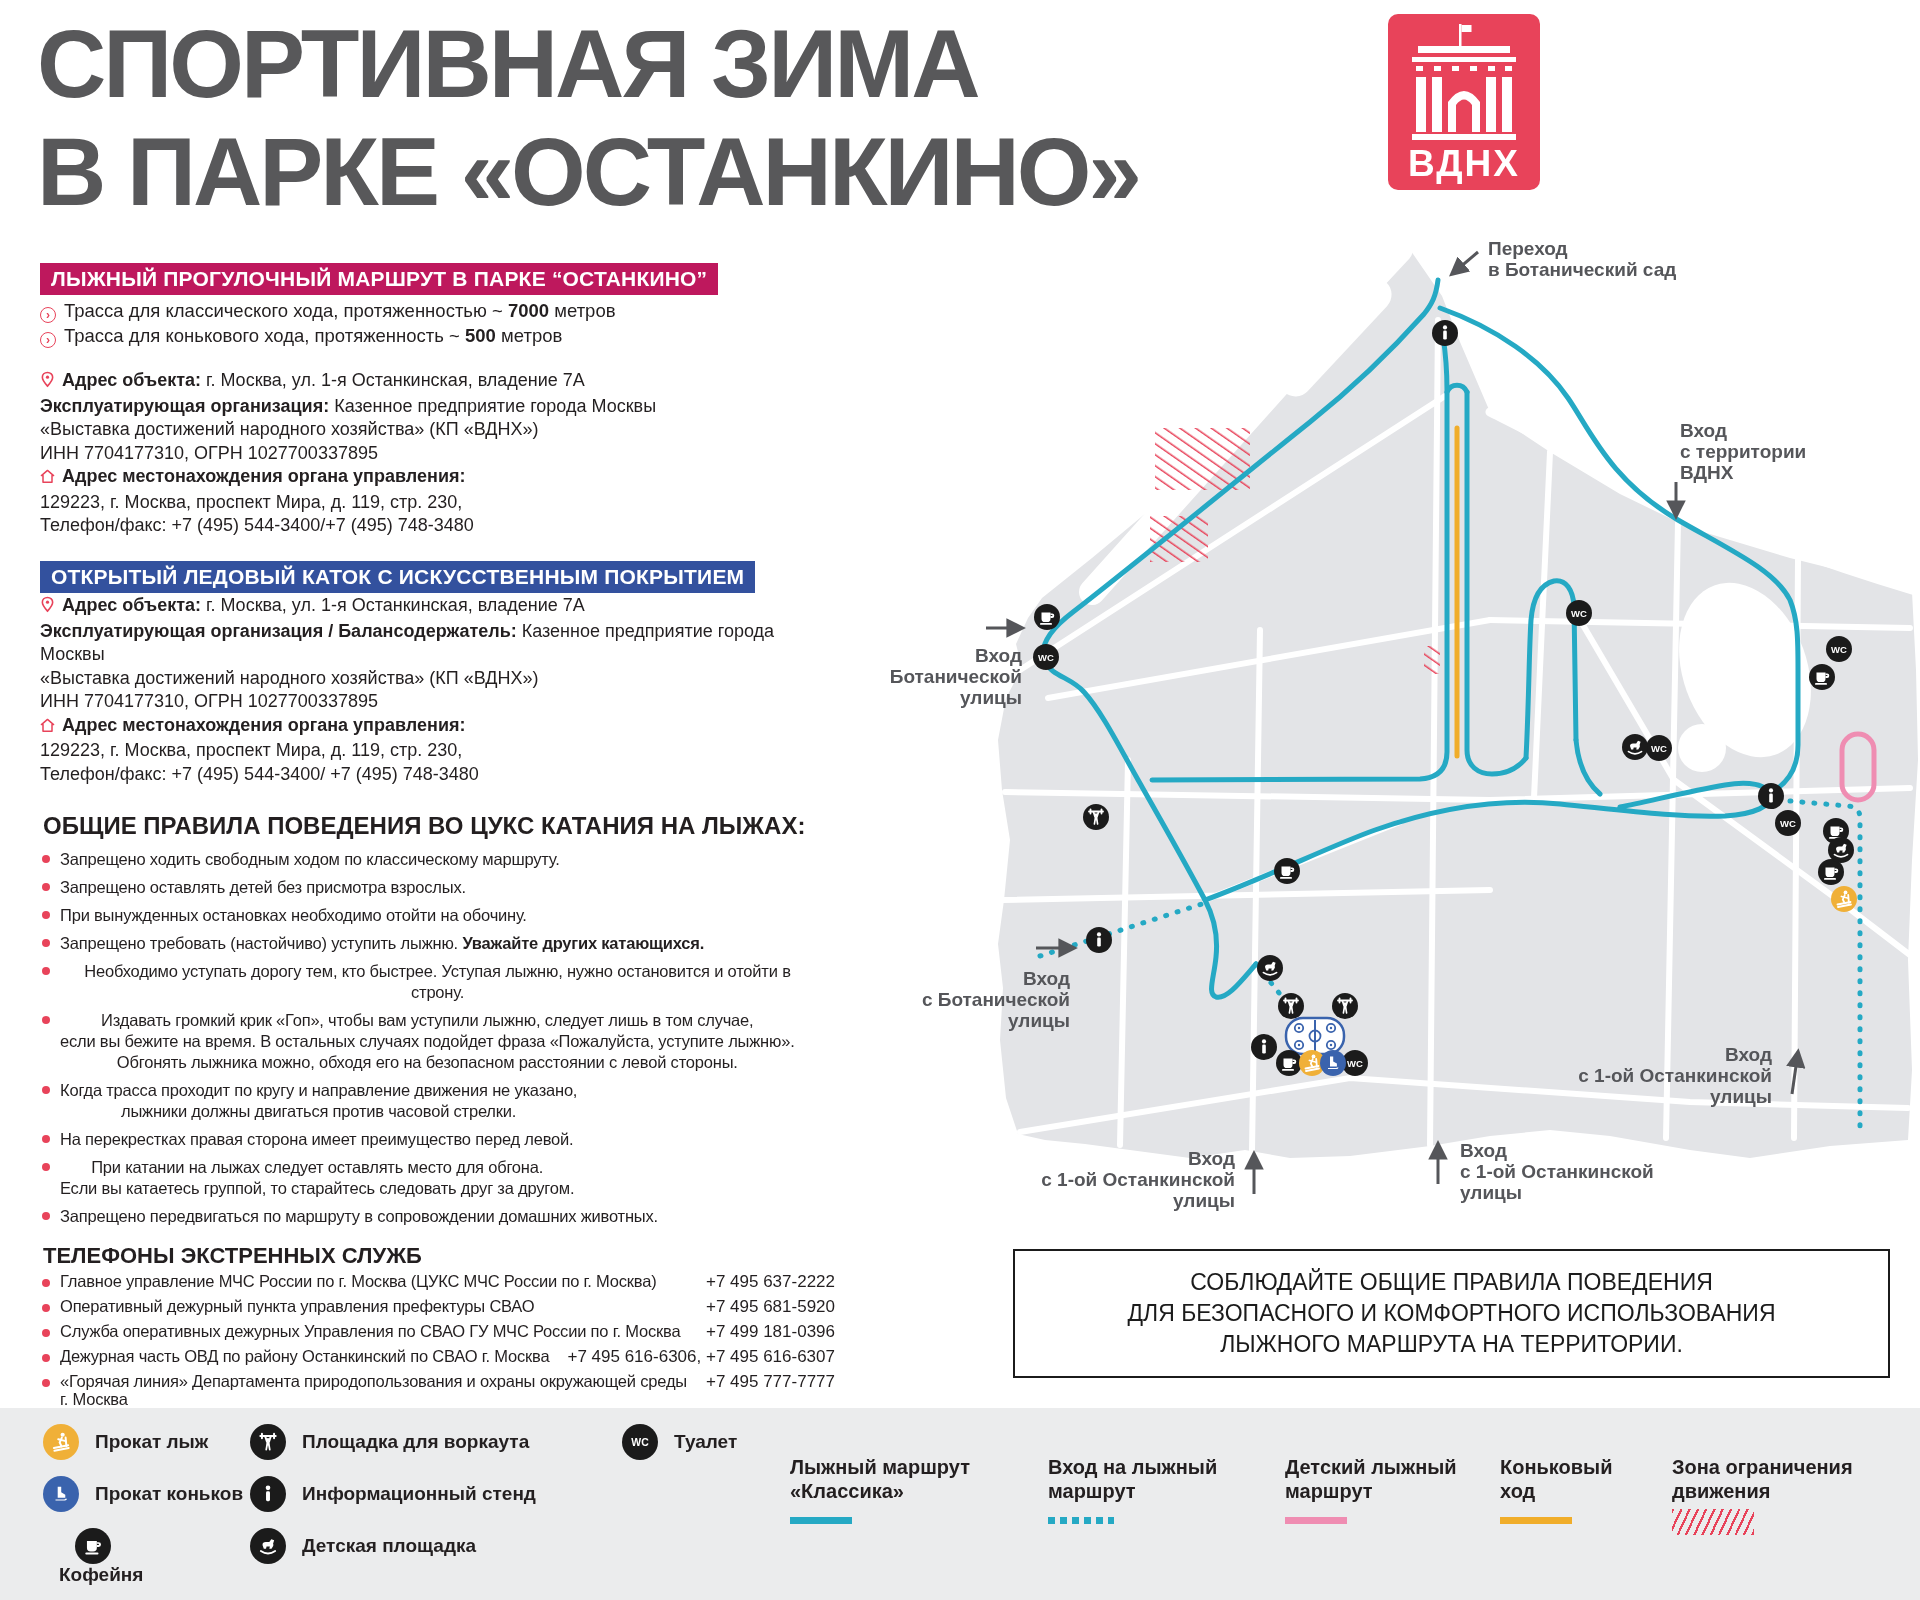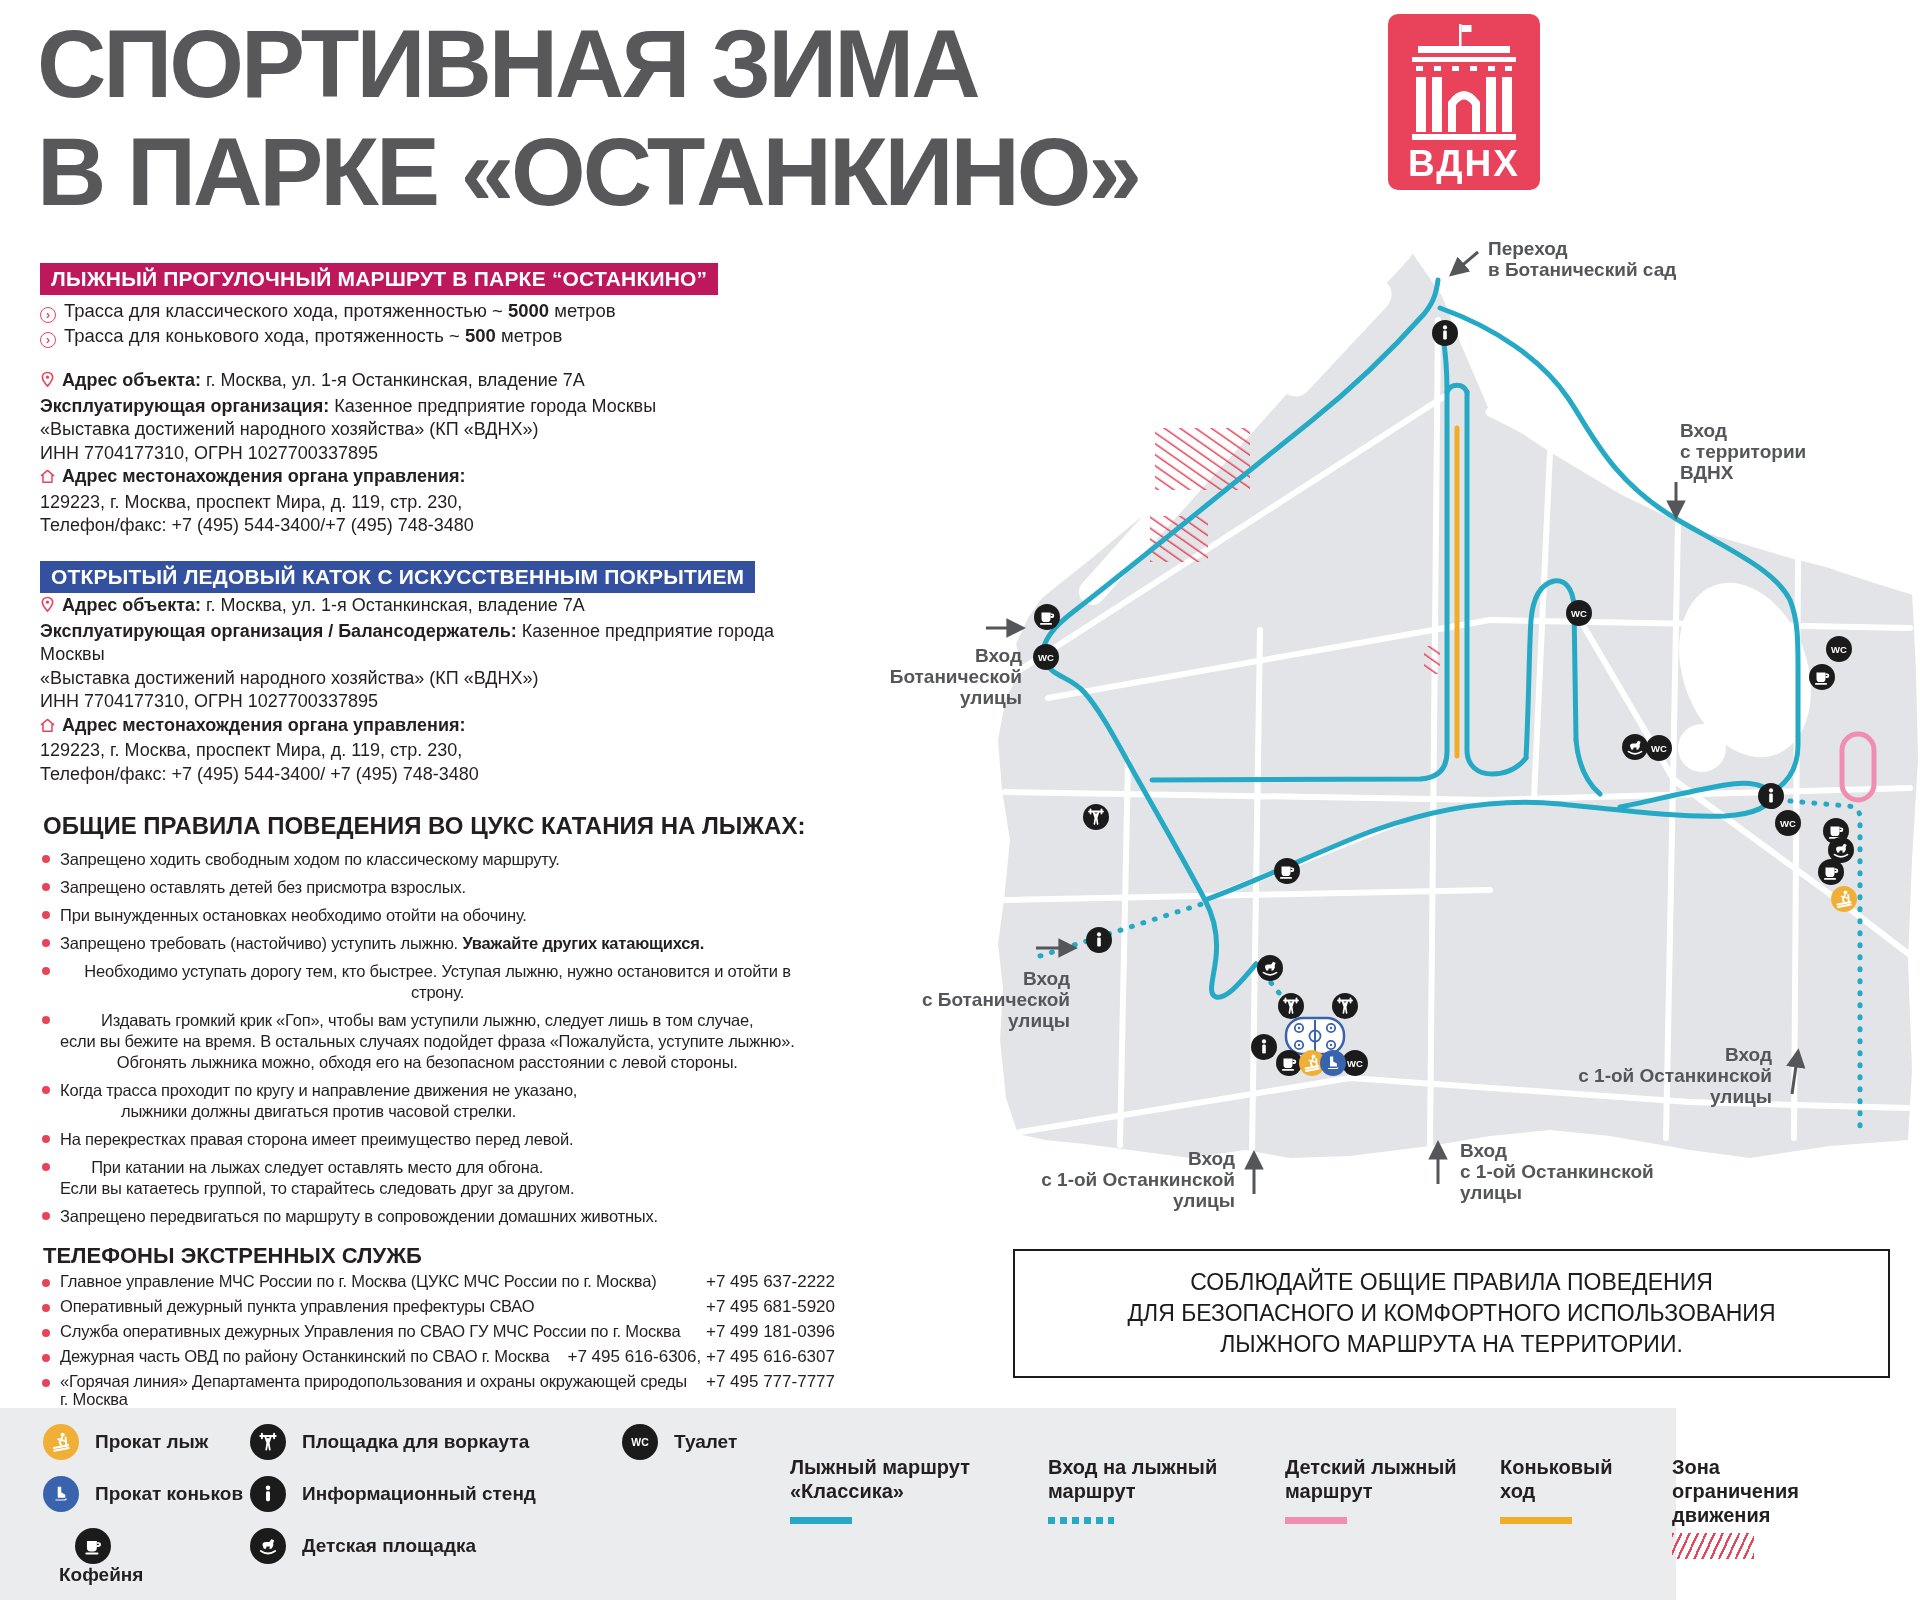--- a/index.html
+++ b/index.html
@@ -44,21 +44,21 @@
   
   .map-wrap{position:absolute;left:790px;top:200px;width:1130px;height:1040px;}
   .map-label{position:absolute;font-size:19px;line-height:21px;font-weight:bold;color:#55565A;
              white-space:pre-line;}
   .tr{text-align:right;}
   
   .notice{position:absolute;left:1013px;top:1249px;width:873px;height:125px;border:2.5px solid #1b1b1b;
           display:flex;align-items:center;justify-content:center;text-align:center;
           font-size:23px;line-height:31px;white-space:pre-line;color:#1b1b1b;}
   
-  .legendbar{position:absolute;left:0;top:1408px;width:1676px;height:192px;background:#EBECED;}
+  .legendbar{position:absolute;left:0;top:1408px;width:1920px;height:192px;background:#EBECED;}
   .fac{position:absolute;display:flex;align-items:center;}
   .fac .lbl{margin-left:16px;font-size:19px;font-weight:bold;}
   .rlegend{position:absolute;}
   .rlabel{font-size:20px;line-height:24px;font-weight:bold;white-space:pre-line;}
   .swatch{margin-top:14px;}
   .sw-solid-teal{width:62px;height:7px;background:#25A9C4;}
   .sw-dot-teal{width:66px;height:7px;background:repeating-linear-gradient(90deg,#25A9C4 0 7px,transparent 7px 12px);}
   .sw-solid-pink{width:62px;height:7px;background:#EF8DB2;}
   .sw-solid-yellow{width:72px;height:7px;background:#F0AD2A;}
   .sw-hatch-red{width:82px;height:26px;margin-top:6px;
@@ -142,21 +142,21 @@
           <rect x="114" y="63" width="10" height="55"></rect>
         <path d="M60 118 V88 Q76 66 92 88 V118 H84 V91 Q76 80 68 91 V118 Z"></path>
         <rect x="24" y="120" width="104" height="6"></rect>
       </g>
       <text x="76" y="162" text-anchor="middle" font-size="37" font-weight="bold" letter-spacing="2" fill="#fff" font-family="Liberation Sans, DejaVu Sans, sans-serif">ВДНХ</text>
     </svg>
   </div>
 
   <div class="bar bar-red">ЛЫЖНЫЙ ПРОГУЛОЧНЫЙ МАРШРУТ В ПАРКЕ “ОСТАНКИНО”</div>
   <div class="routes">
-    <div class="route-line"><span class="rb">›</span><span>Трасса для классического хода, протяженностью ~ </span><b>5000</b><span> метров</span></div>
+    <div class="route-line"><span class="rb">›</span><span>Трасса для классического хода, протяженностью ~ </span><b>7000</b><span> метров</span></div>
     <div class="route-line"><span class="rb">›</span><span>Трасса для конькового хода, протяженность ~ </span><b>500</b><span> метров</span></div>
   </div>
   <div class="infoblk i-ski">
     <div class="info-line"><span class="mini"><svg width="15" height="17" viewBox="0 0 16 17">
             <path d="M8 1 C4.7 1 2.5 3.4 2.5 6.2 C2.5 9.6 8 15.6 8 15.6 C8 15.6 13.5 9.6 13.5 6.2 C13.5 3.4 11.3 1 8 1 Z" fill="none" stroke="#E8435A" stroke-width="1.7"></path>
             <circle cx="8" cy="6" r="1.7" fill="#E8435A"></circle>
           </svg></span><b>Адрес объекта:</b><span> г. Москва, ул. 1-я Останкинская, владение 7А</span></div>
     <div class="info-line"><b>Эксплуатирующая организация:</b><span> Казенное предприятие города Москвы</span></div>
     <div class="info-line"><span>«Выставка достижений народного хозяйства» (КП «ВДНХ»)</span></div>
     <div class="info-line"><span>ИНН 7704177310, ОГРН 1027700337895</span></div>

